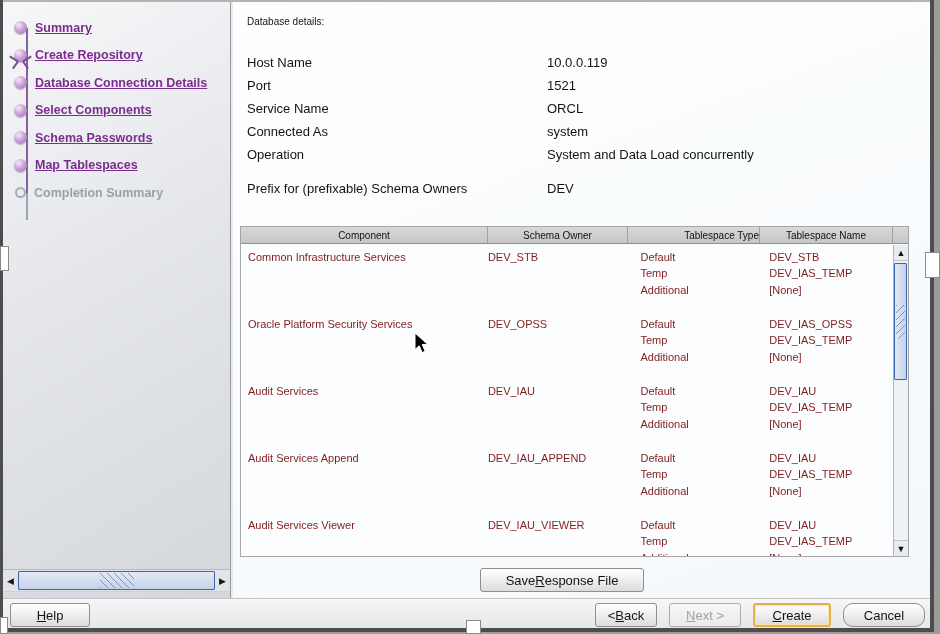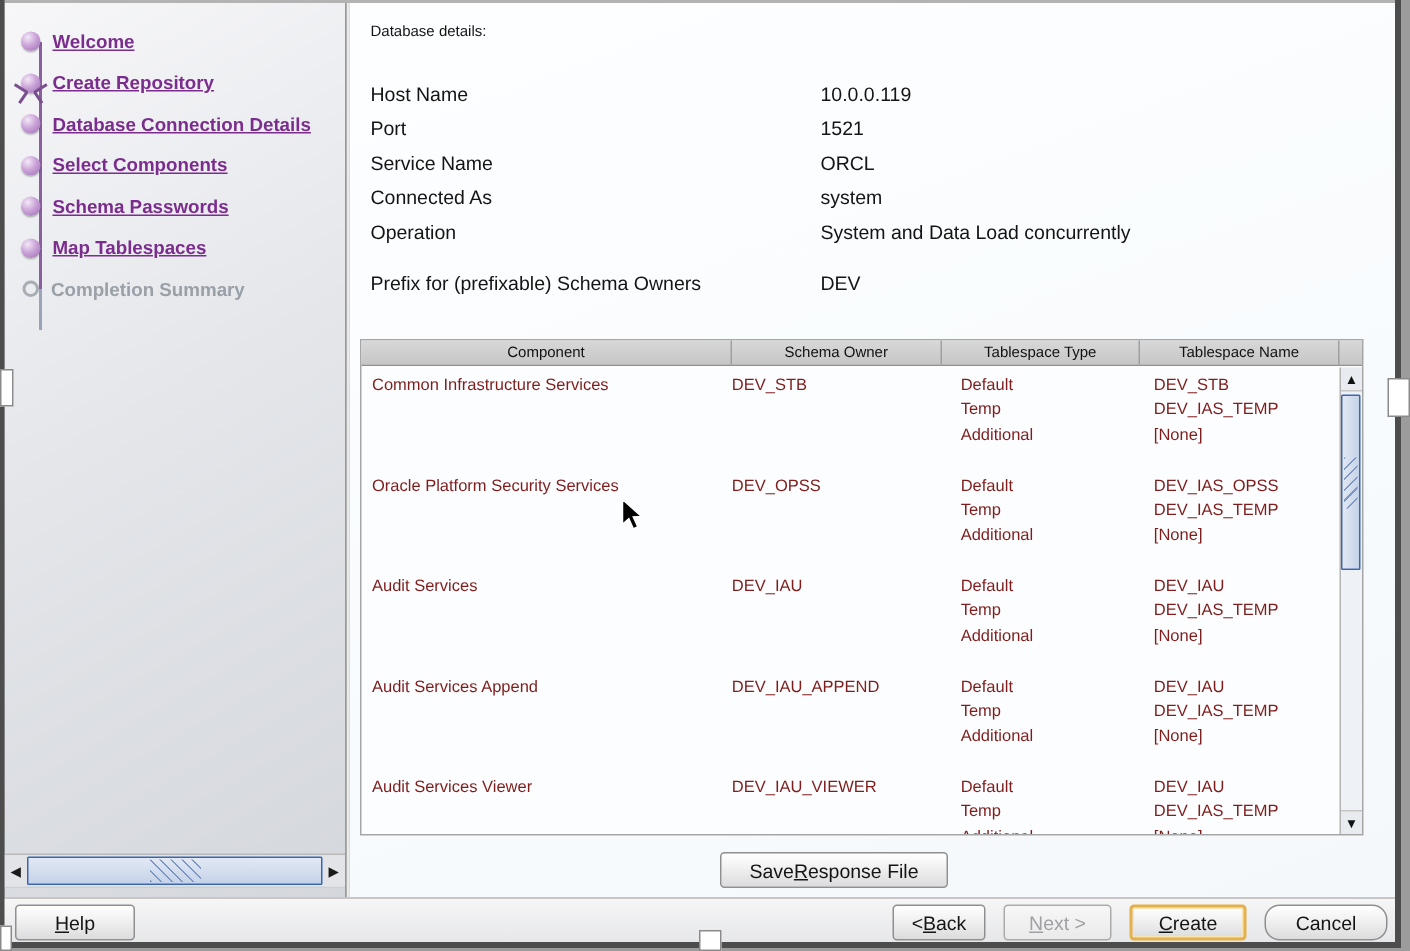--- a/index.html
+++ b/index.html
@@ -69,21 +69,21 @@
 
   
   .tbl { position:absolute; left:7px; top:224px; width:669px; height:331px;
     border:1px solid #a6a6a6; background:#fcfdfe; }
   .tbl-header { position:absolute; left:0; top:0; right:0; height:17px; display:flex;
     background:linear-gradient(#d8d8d8,#c6c6c6); border-bottom:1px solid #909090; }
   .th { font-size:10px; color:#111; text-align:center; line-height:17px; border-right:1px solid #a0a0a0;
     overflow:hidden; white-space:nowrap; }
   .th-component { width:247px; }
   .th-owner { width:140px; }
-  .th-type { width:132px; }
+  .th-type { width:132px;text-align:right; }
   .th-name { width:133px; }
   .th-corner { width:15px; border-right:none; }
   .tbl-body { position:absolute; left:0; top:18px; width:652px; height:311px; overflow:hidden; }
   .trow { display:flex; height:67px; font-size:11px; color:#7f1d1d; }
   .c { padding-top:4px; line-height:16.3px; white-space:nowrap; overflow:hidden; }
   .c-component { width:247px; padding-left:7px; }
   .c-owner { width:140px; padding-left:6px; }
   .c-types { width:132px; padding-left:6px;margin-left:16px; }
   .c-names { width:133px; padding-left:6px; }
 
@@ -97,21 +97,21 @@
     background:linear-gradient(90deg,#e2e9f4,#c5d2e8); }
   .vs-hatch { position:absolute; left:1px; right:1px; top:50%; height:34px; transform:translateY(-50%);
     background:repeating-linear-gradient(135deg,#7e96c4 0 1px, transparent 1px 5px); }
 
   
   .btn { position:absolute; height:24px; border:1px solid #8f8f8f; border-radius:3px;
     background:linear-gradient(#ffffff,#f0f0f1 45%,#dcdcde); font-size:13px; color:#141414;
     font-family:"Liberation Sans", sans-serif; display:flex; align-items:center; justify-content:center; }
   .btn .mn { text-decoration:underline; }
   .btn.disabled { color:#a0a0a5; border-color:#ababab; background:linear-gradient(#f7f7f7,#eaeaea); }
-  .save-btn { left:247px; top:566px; width:152px; }
+  .save-btn { left:247px; top:566px; width:164px; }
 
   
   .footer { position:absolute; left:0; top:598px; width:934px; height:30px;
     background:linear-gradient(#f6f6f7,#e6e7e9); border-top:1px solid #c6c6c6; z-index:10; }
   .help-btn   { left:10px;  top:4px; width:80px; }
   .back-btn   { left:595px; top:4px; width:62px; }
   .next-btn   { left:669px; top:4px; width:72px; }
   .create-btn { left:753px; top:4px; width:78px; border:2px solid #e3b04b; box-shadow:inset 0 0 0 1px #f6e3b4; }
   .cancel-btn { left:843px; top:4px; width:82px;border-radius:10px; }
 
@@ -122,21 +122,21 @@
 <body>
 
 <div class="win">
 
   <div class="sidebar">
     <div class="rail-done"></div>
     <div class="rail-todo"></div>
     <div class="steps">
         <div class="step done">
     <span class="dot"></span>
-    <span class="step-label">Welcome</span>
+    <span class="step-label">Summary</span>
   </div>
         <div class="step done">
     <span class="dot person">
             <span class="person-arms">
               <i></i>
               <i></i>
               <i></i>
               <i></i>
             </span>
           </span>

